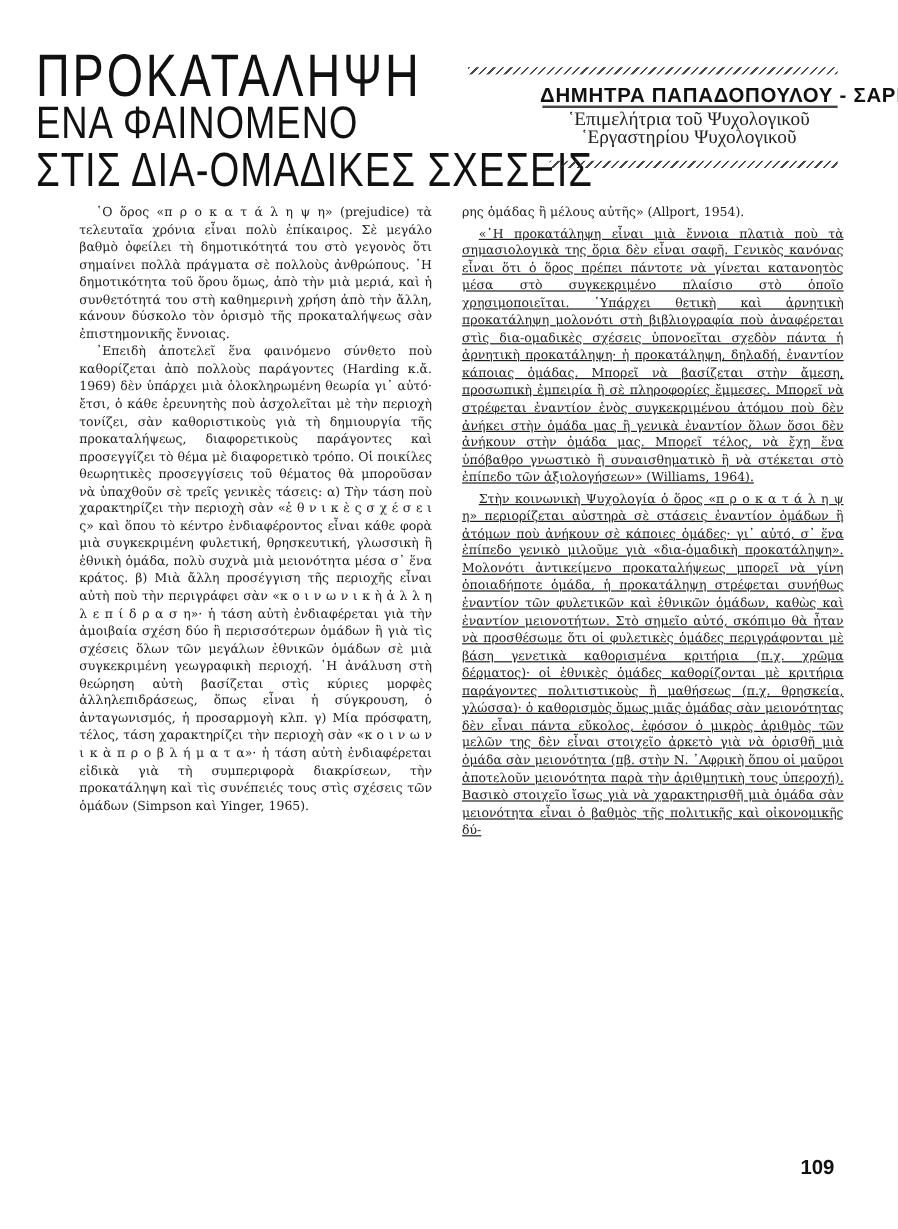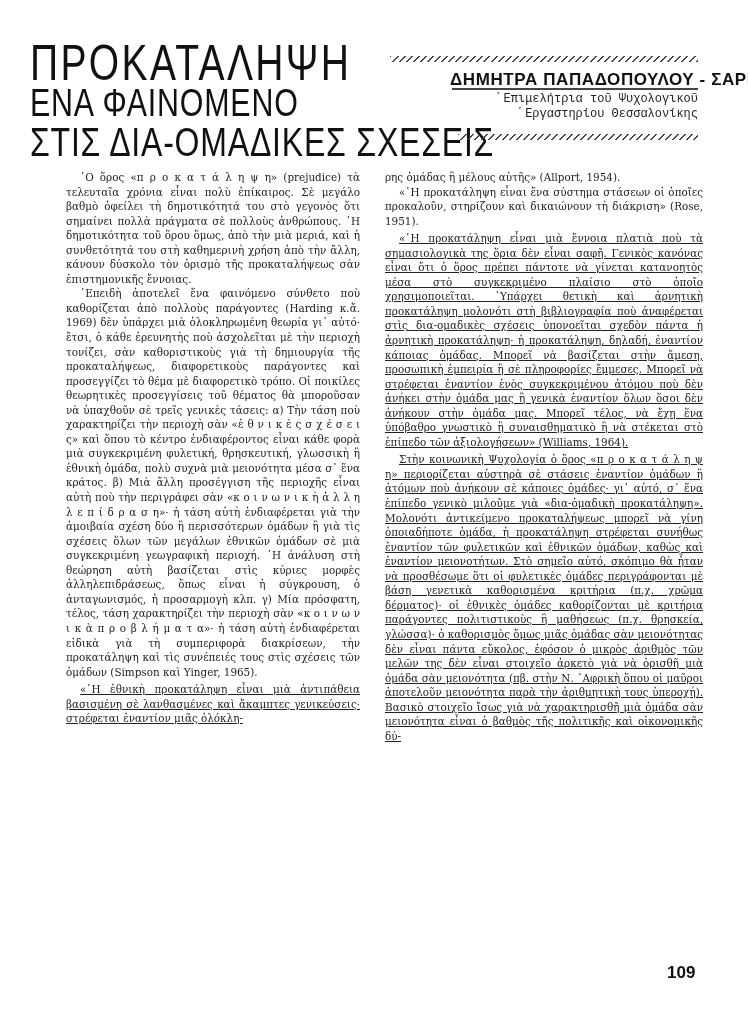--- a/index.html
+++ b/index.html
@@ -10,21 +10,21 @@
     .title-1 { top: 34px; font-size: 50px; letter-spacing: 3px; transform: scaleX(0.78); }
     .title-2 { top: 82px; font-size: 38px; transform: scaleX(0.80); }
     .title-3 { top: 120px; font-size: 40px; transform: scaleX(0.80); }
 
     .wavy { position: absolute; height: 6px; background-image: repeating-linear-gradient(135deg, #333 0 1.4px, transparent 1.4px 5px); opacity: 0.9; }
     .wavy-1 { left: 390px; top: 56px; width: 308px; }
     .wavy-2 { left: 458px; top: 134px; width: 240px; }
 
     .author { position: absolute; left: 450px; top: 70px; width: 248px; font-family: "Liberation Sans", sans-serif; font-weight: bold; font-size: 17px; letter-spacing: 0.6px; text-align: right; color: #111; white-space: nowrap; }
     .author-rule { position: absolute; left: 452px; top: 88px; width: 246px; height: 1.5px; background: #444; }
-    .affil { position: absolute; left: 450px; top: 92px; width: 248px; font-family: Liberation Mono, monospace; font-size: 12px; text-align: right; color: #222; line-height: 15px; }
+    .affil { position: absolute; left: 450px; top: 92px; width: 248px; font-family: Liberation Serif, serif; font-size: 16px; text-align: center; color: #222; line-height: 15px; }
 
     .col { position: absolute; top: 170px; font-family: "DejaVu Serif", serif; font-size: 10.4px; line-height: 14.55px; color: #222; text-align: justify; }
     .col-left { left: 66px; width: 294px; }
     .col-right { left: 385px; width: 318px; }
     .col p { margin: 0; text-indent: 14px; }
     .col p.noindent { text-indent: 0; }
     .col p.gap { margin-top: 3px; text-decoration: underline; }
 
     .page-number { position: absolute; left: 667px; top: 963px; font-family: "Liberation Sans", sans-serif; font-size: 17px; font-weight: bold; color: #111; }
   </style>
@@ -37,30 +37,28 @@
   <div class="title-line title-2">ΕΝΑ ΦΑΙΝΟΜΕΝΟ</div>
   <div class="title-line title-3">ΣΤΙΣ ΔΙΑ-ΟΜΑΔΙΚΕΣ ΣΧΕΣΕΙΣ</div>
 
   <div class="wavy wavy-1"></div>
   <div class="wavy wavy-2"></div>
 
   <div class="author">ΔΗΜΗΤΡΑ ΠΑΠΑΔΟΠΟΥΛΟΥ - ΣΑΡΙΔΗ</div>
   <div class="author-rule"></div>
   <div class="affil">
     <div>῾Επιμελήτρια τοῦ Ψυχολογικοῦ</div>
-    <div>῾Εργαστηρίου Θεσσαλονίκης</div>
+    <div>῾Εργαστηρίου Ψυχολογικοῦ</div>
   </div>
 
   <div class="col col-left">
     <p>῾Ο ὅρος «π ρ ο κ α τ ά λ η ψ η» (prejudice) τὰ τελευταῖα χρόνια εἶναι πολὺ ἐπίκαιρος. Σὲ μεγάλο βαθμὸ ὀφείλει τὴ δημοτικότητά του στὸ γεγονὸς ὅτι σημαίνει πολλὰ πράγματα σὲ πολλοὺς ἀνθρώπους. ῾Η δημοτικότητα τοῦ ὅρου ὅμως, ἀπὸ τὴν μιὰ μεριά, καὶ ἡ συνθετότητά του στὴ καθημερινὴ χρήση ἀπὸ τὴν ἄλλη, κάνουν δύσκολο τὸν ὁρισμὸ τῆς προκαταλήψεως σὰν ἐπιστημονικῆς ἔννοιας.</p>
     <p>᾿Επειδὴ ἀποτελεῖ ἕνα φαινόμενο σύνθετο ποὺ καθορίζεται ἀπὸ πολλοὺς παράγοντες (Harding κ.ἄ. 1969) δὲν ὑπάρχει μιὰ ὁλοκληρωμένη θεωρία γι᾿ αὐτό· ἔτσι, ὁ κάθε ἐρευνητὴς ποὺ ἀσχολεῖται μὲ τὴν περιοχὴ τονίζει, σὰν καθοριστικοὺς γιὰ τὴ δημιουργία τῆς προκαταλήψεως, διαφορετικοὺς παράγοντες καὶ προσεγγίζει τὸ θέμα μὲ διαφορετικὸ τρόπο. Οἱ ποικίλες θεωρητικὲς προσεγγίσεις τοῦ θέματος θὰ μποροῦσαν νὰ ὑπαχθοῦν σὲ τρεῖς γενικὲς τάσεις: α) Τὴν τάση ποὺ χαρακτηρίζει τὴν περιοχὴ σὰν «ἐ θ ν ι κ ὲ ς σ χ έ σ ε ι ς» καὶ ὅπου τὸ κέντρο ἐνδιαφέροντος εἶναι κάθε φορὰ μιὰ συγκεκριμένη φυλετική, θρησκευτική, γλωσσικὴ ἢ ἐθνικὴ ὁμάδα, πολὺ συχνὰ μιὰ μειονότητα μέσα σ᾿ ἕνα κράτος. β) Μιὰ ἄλλη προσέγγιση τῆς περιοχῆς εἶναι αὐτὴ ποὺ τὴν περιγράφει σὰν «κ ο ι ν ω ν ι κ ὴ ἀ λ λ η λ ε π ί δ ρ α σ η»· ἡ τάση αὐτὴ ἐνδιαφέρεται γιὰ τὴν ἀμοιβαία σχέση δύο ἢ περισσότερων ὁμάδων ἢ γιὰ τὶς σχέσεις ὅλων τῶν μεγάλων ἐθνικῶν ὁμάδων σὲ μιὰ συγκεκριμένη γεωγραφικὴ περιοχή. ῾Η ἀνάλυση στὴ θεώρηση αὐτὴ βασίζεται στὶς κύριες μορφὲς ἀλληλεπιδράσεως, ὅπως εἶναι ἡ σύγκρουση, ὁ ἀνταγωνισμός, ἡ προσαρμογὴ κλπ. γ) Μία πρόσφατη, τέλος, τάση χαρακτηρίζει τὴν περιοχὴ σὰν «κ ο ι ν ω ν ι κ ὰ π ρ ο β λ ή μ α τ α»· ἡ τάση αὐτὴ ἐνδιαφέρεται εἰδικὰ γιὰ τὴ συμπεριφορὰ διακρίσεων, τὴν προκατάληψη καὶ τὶς συνέπειές τους στὶς σχέσεις τῶν ὁμάδων (Simpson καὶ Yinger, 1965).</p>
-    <p class="gap">«῾Η ἐθνικὴ προκατάληψη εἶναι μιὰ ἀντιπάθεια βασισμένη σὲ λανθασμένες καὶ ἄκαμπτες γενικεύσεις· στρέφεται ἐναντίον μιᾶς ὁλόκλη-</p>
   </div>
 
   <div class="col col-right">
     <p class="noindent">ρης ὁμάδας ἢ μέλους αὐτῆς» (Allport, 1954).</p>
-    <p>«῾Η προκατάληψη εἶναι ἕνα σύστημα στάσεων οἱ ὁποῖες προκαλοῦν, στηρίζουν καὶ δικαιώνουν τὴ διάκριση» (Rose, 1951).</p>
     <p class="gap">«῾Η προκατάληψη εἶναι μιὰ ἔννοια πλατιὰ ποὺ τὰ σημασιολογικὰ της ὅρια δὲν εἶναι σαφῆ. Γενικὸς κανόνας εἶναι ὅτι ὁ ὅρος πρέπει πάντοτε νὰ γίνεται κατανοητὸς μέσα στὸ συγκεκριμένο πλαίσιο στὸ ὁποῖο χρησιμοποιεῖται. ῾Υπάρχει θετικὴ καὶ ἀρνητικὴ προκατάληψη μολονότι στὴ βιβλιογραφία ποὺ ἀναφέρεται στὶς δια-ομαδικὲς σχέσεις ὑπονοεῖται σχεδὸν πάντα ἡ ἀρνητικὴ προκατάληψη· ἡ προκατάληψη, δηλαδή, ἐναντίον κάποιας ὁμάδας. Μπορεῖ νὰ βασίζεται στὴν ἄμεση, προσωπικὴ ἐμπειρία ἢ σὲ πληροφορίες ἔμμεσες. Μπορεῖ νὰ στρέφεται ἐναντίον ἑνὸς συγκεκριμένου ἀτόμου ποὺ δὲν ἀνήκει στὴν ὁμάδα μας ἢ γενικὰ ἐναντίον ὅλων ὅσοι δὲν ἀνήκουν στὴν ὁμάδα μας. Μπορεῖ τέλος, νὰ ἔχη ἕνα ὑπόβαθρο γνωστικὸ ἢ συναισθηματικὸ ἢ νὰ στέκεται στὸ ἐπίπεδο τῶν ἀξιολογήσεων» (Williams, 1964).</p>
     <p class="gap">Στὴν κοινωνικὴ Ψυχολογία ὁ ὅρος «π ρ ο κ α τ ά λ η ψ η» περιορίζεται αὐστηρὰ σὲ στάσεις ἐναντίον ὁμάδων ἢ ἀτόμων ποὺ ἀνήκουν σὲ κάποιες ὁμάδες· γι᾿ αὐτό, σ᾿ ἕνα ἐπίπεδο γενικὸ μιλοῦμε γιὰ «δια-ὁμαδικὴ προκατάληψη». Μολονότι ἀντικείμενο προκαταλήψεως μπορεῖ νὰ γίνη ὁποιαδήποτε ὁμάδα, ἡ προκατάληψη στρέφεται συνήθως ἐναντίον τῶν φυλετικῶν καὶ ἐθνικῶν ὁμάδων, καθὼς καὶ ἐναντίον μειονοτήτων. Στὸ σημεῖο αὐτό, σκόπιμο θὰ ἦταν νὰ προσθέσωμε ὅτι οἱ φυλετικὲς ὁμάδες περιγράφονται μὲ βάση γενετικὰ καθορισμένα κριτήρια (π.χ. χρῶμα δέρματος)· οἱ ἐθνικὲς ὁμάδες καθορίζονται μὲ κριτήρια παράγοντες πολιτιστικοὺς ἢ μαθήσεως (π.χ. θρησκεία, γλώσσα)· ὁ καθορισμὸς ὅμως μιᾶς ὁμάδας σὰν μειονότητας δὲν εἶναι πάντα εὔκολος, ἐφόσον ὁ μικρὸς ἀριθμὸς τῶν μελῶν της δὲν εἶναι στοιχεῖο ἀρκετὸ γιὰ νὰ ὁρισθῆ μιὰ ὁμάδα σὰν μειονότητα (πβ. στὴν Ν. ᾿Αφρικὴ ὅπου οἱ μαῦροι ἀποτελοῦν μειονότητα παρὰ τὴν ἀριθμητικὴ τους ὑπεροχή). Βασικὸ στοιχεῖο ἴσως γιὰ νὰ χαρακτηρισθῆ μιὰ ὁμάδα σὰν μειονότητα εἶναι ὁ βαθμὸς τῆς πολιτικῆς καὶ οἰκονομικῆς δύ-</p>
   </div>
 
   <div class="page-number">109</div>
 </div>
 
 </body></html>

